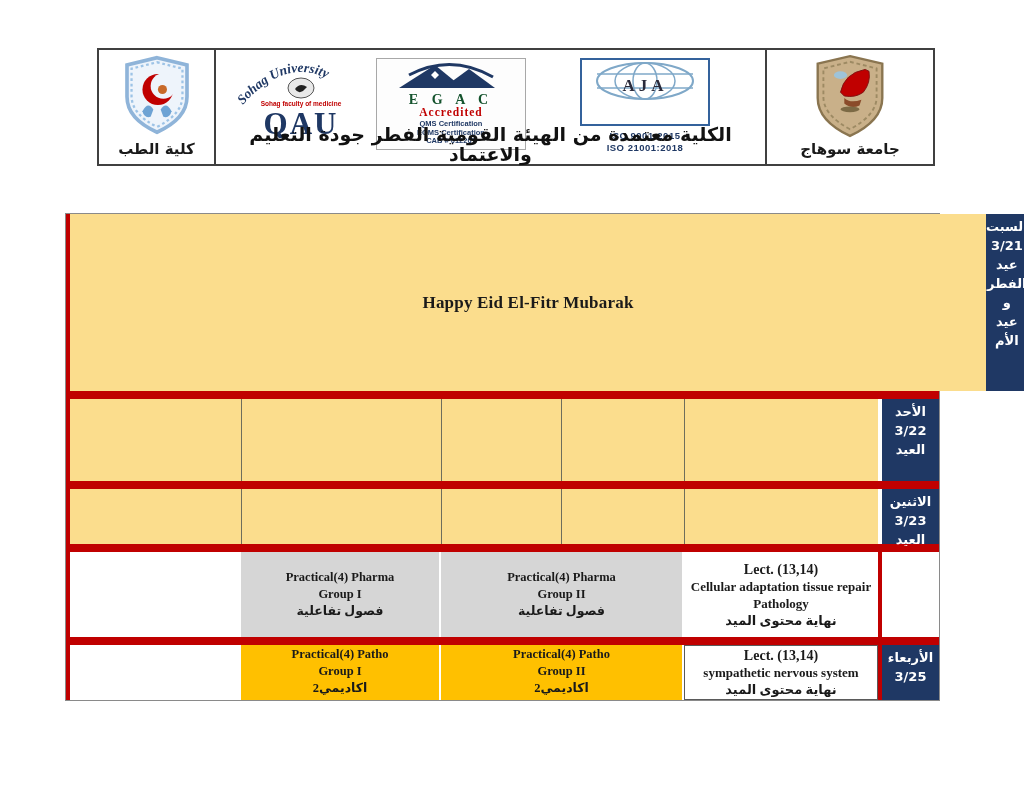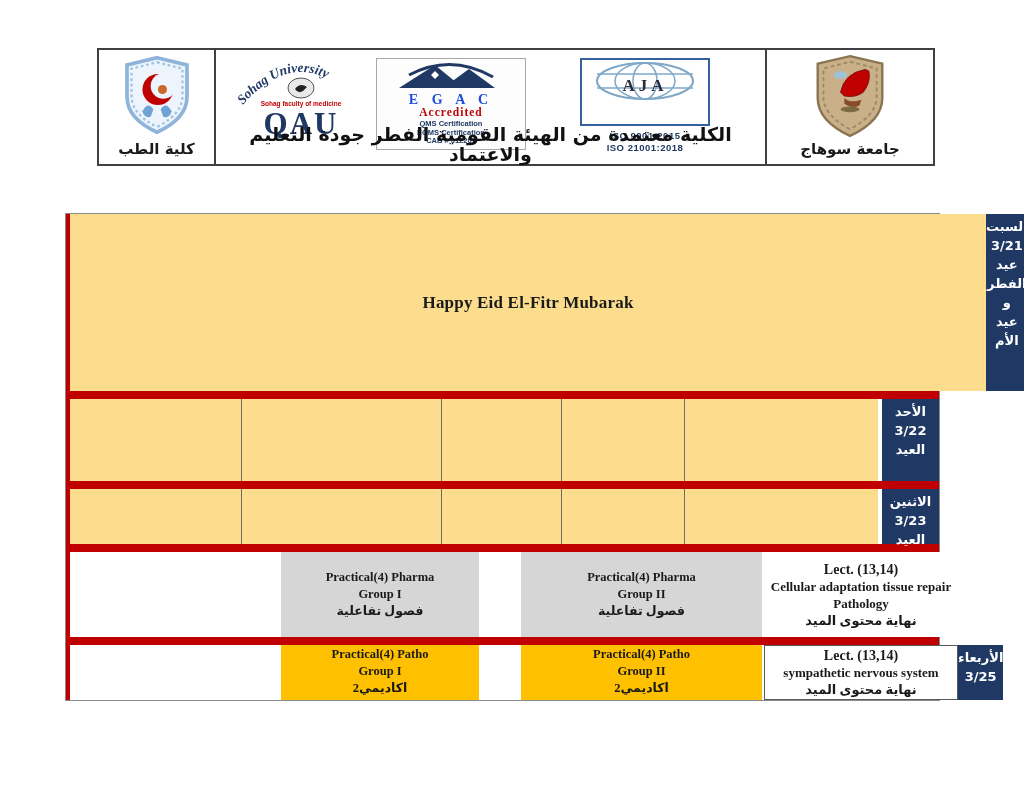--- a/index.html
+++ b/index.html
@@ -19,21 +19,21 @@
 
   .qau-logo{position:absolute;left:10px;top:2px;}
   .qau-arc{font-size:13.5px;font-weight:bold;font-style:italic;fill:#1f3864;
            font-family:"Liberation Serif",serif;}
   .qau-sub{font-size:6.5px;font-weight:bold;fill:#c00000;font-family:"Liberation Sans",sans-serif;}
   .qau-acronym{font-size:31px;font-weight:bold;fill:#1f3864;letter-spacing:2px;
                font-family:"Liberation Serif",serif;}
 
   .egac{position:absolute;left:160px;top:8px;width:150px;border:1px solid #a8a8a8;
         background:#fdfdfd;text-align:center;padding:2px 0 3px;box-sizing:border-box;}
-  .egac-name{font-size:14px;font-weight:bold;color:#1d4ed8;letter-spacing:5px;
+  .egac-name{font-size:14px;font-weight:bold;color:#14532d;letter-spacing:5px;
              line-height:13px;font-family:"Liberation Serif",serif;}
   .egac-accredited{font-size:11.5px;font-weight:bold;color:#c00000;letter-spacing:1px;line-height:12px;}
   .egac-lines{font-size:7.5px;font-weight:bold;color:#1f3864;line-height:8.5px;margin-top:2px;
               font-family:"Liberation Sans",sans-serif;}
 
   .aja{position:absolute;left:364px;top:8px;width:130px;text-align:center;}
   .aja-box{border:2px solid #34629c;height:68px;background:#fff;box-sizing:border-box;}
   .aja-lines{font-size:9.5px;font-weight:bold;color:#1f3864;line-height:11.5px;margin-top:4px;
              letter-spacing:.5px;font-family:"Liberation Sans",sans-serif;}
 
@@ -58,21 +58,21 @@
   .vdiv{width:4px;}
   .vdiv.w{background:#ffffff;}
   .vdiv.r{background:#c00000;}
   .day{width:57px;background:#1f3864;color:#fff;font-family:"DejaVu Sans",sans-serif;
        font-weight:bold;font-size:13px;line-height:19px;text-align:center;
        padding-top:3px;box-sizing:border-box;direction:rtl;}
   .banner{width:916px;display:flex;align-items:center;justify-content:center;
           font-weight:bold;font-size:17px;letter-spacing:.2px;}
   .prac{display:flex;flex-direction:column;justify-content:center;align-items:center;
         text-align:center;font-weight:bold;font-size:12.5px;line-height:17px;
-        border-right:2px solid #fff;margin-left:40px;}
+        border-right:2px solid #fff;}
   .prac.topal{justify-content:flex-start;padding-top:1px;}
   .lect{display:flex;flex-direction:column;justify-content:center;
         text-align:center;font-weight:bold;font-size:13px;line-height:17px;}
   .lect div:first-child{font-size:14px;}
   .lect5{border:1px solid #5a5a5a;}
 </style>
 </head>
 <body>
 
 <div class="page">

